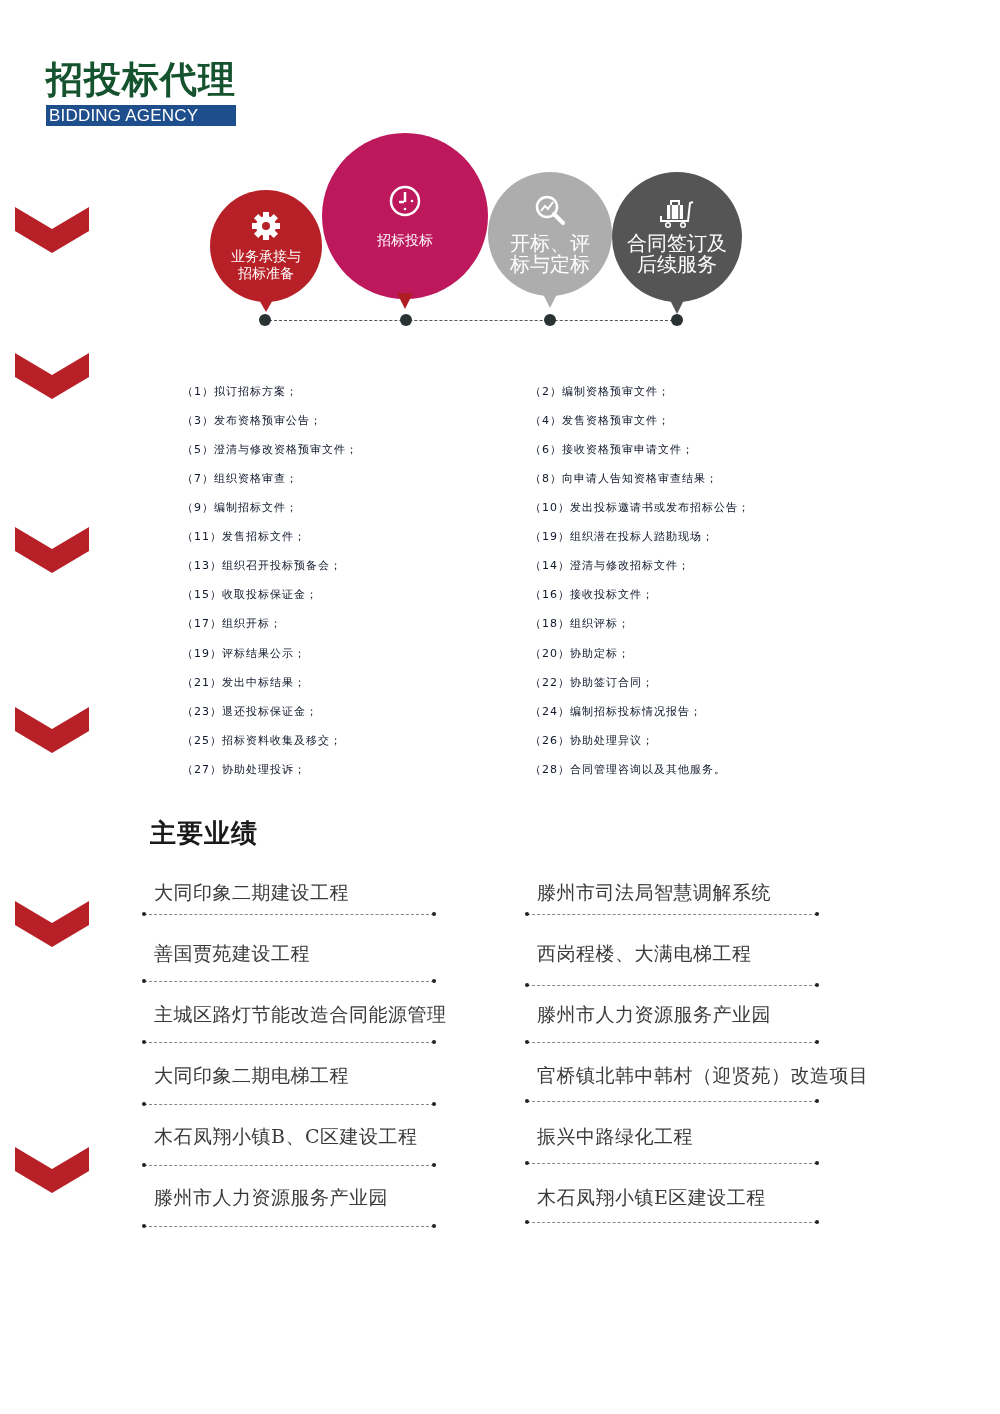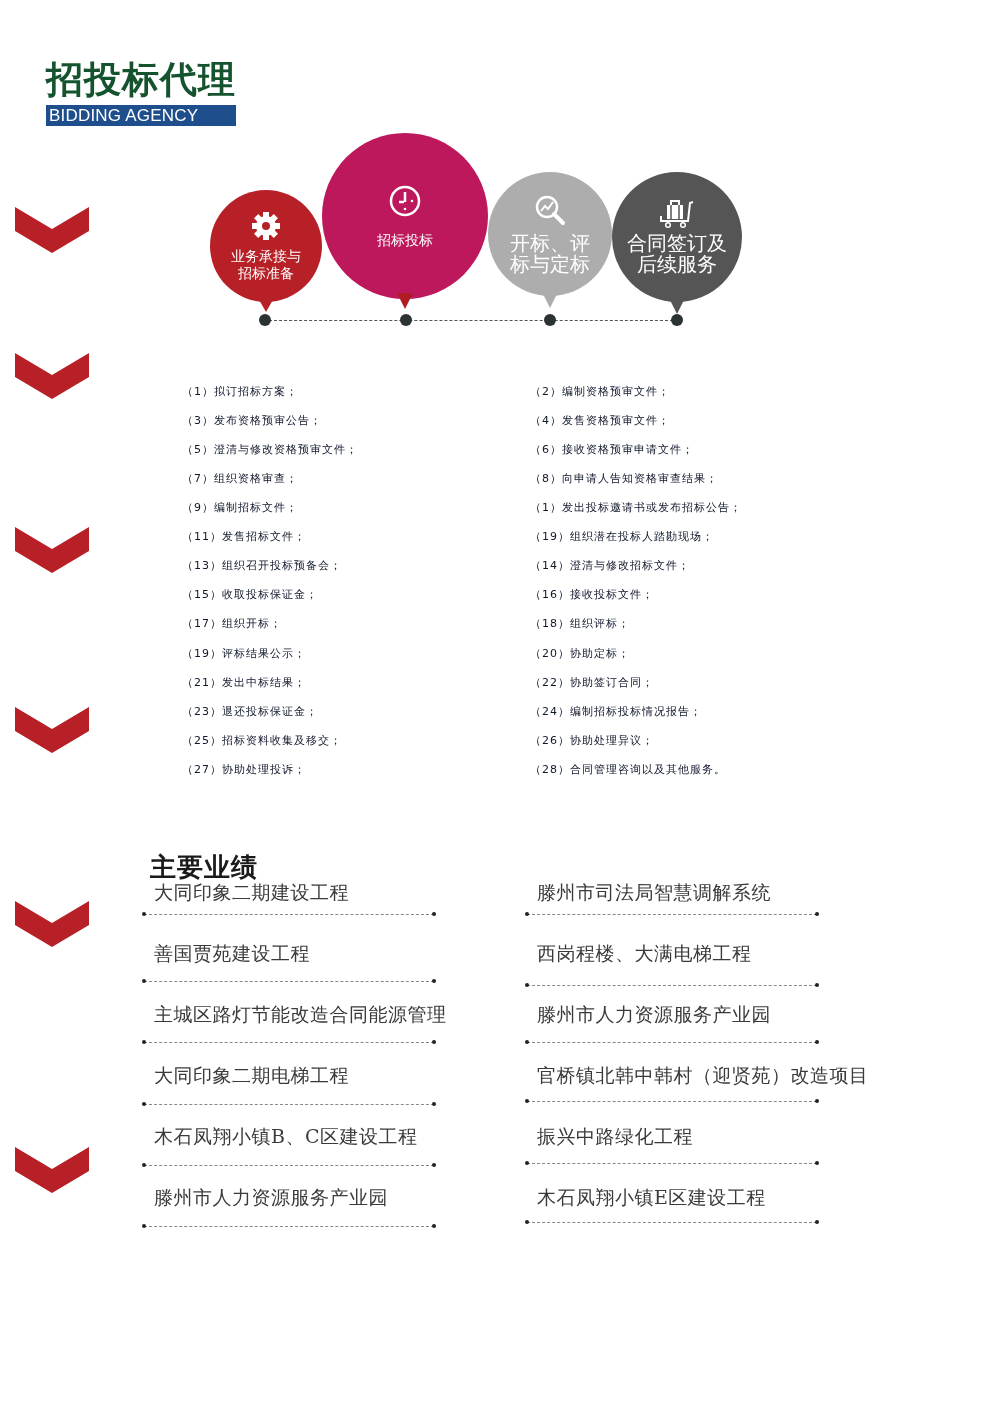--- a/index.html
+++ b/index.html
@@ -28,21 +28,21 @@
     .b3 .b-label, .b4 .b-label { font-size: 20px; line-height: 21px; }
     .b-icon { margin-bottom: 6px; }
 
     .timeline { position: absolute; left: 264px; top: 320px; width: 414px; height: 0; border-top: 1px dashed #555; }
     .tl-dot { position: absolute; top: 314px; width: 12px; height: 12px; border-radius: 50%; background: #2a3233; }
 
     
     .svc-item { position: absolute; font-size: 11px; line-height: 20px; color: #0f172a; letter-spacing: 1px; white-space: nowrap; }
 
     
-    .section-title { position: absolute; left: 150px; top: 816px; font-size: 26px; font-weight: bold; color: #1a1a1a; letter-spacing: 1px; margin-top: 34px; }
+    .section-title { position: absolute; left: 150px; top: 816px; font-size: 26px; font-weight: bold; color: #1a1a1a; letter-spacing: 1px; }
     .proj { position: absolute; width: 290px; }
     .proj .ptext { font-family: "DejaVu Serif", "Liberation Serif", serif; font-size: 19px; color: #3a3a3a; white-space: nowrap; padding-left: 10px; letter-spacing: 0.5px; }
     .proj .pline { position: absolute; left: 0; right: 0; border-top: 1px dashed #888; }
     .proj .pdot { position: absolute; width: 4px; height: 4px; border-radius: 50%; background: #222; }
   </style>
 </head>
 <body>
 
 <div class="title-cn">招投标代理</div>
 <div class="title-en">BIDDING AGENCY</div>
@@ -142,21 +142,21 @@
 <div class="svc-item" style="left:182px; top:644px">（19）评标结果公示；</div>
 <div class="svc-item" style="left:182px; top:673px">（21）发出中标结果；</div>
 <div class="svc-item" style="left:182px; top:702px">（23）退还投标保证金；</div>
 <div class="svc-item" style="left:182px; top:731px">（25）招标资料收集及移交；</div>
 <div class="svc-item" style="left:182px; top:760px">（27）协助处理投诉；</div>
 
 <div class="svc-item" style="left:530px; top:382px">（2）编制资格预审文件；</div>
 <div class="svc-item" style="left:530px; top:411px">（4）发售资格预审文件；</div>
 <div class="svc-item" style="left:530px; top:440px">（6）接收资格预审申请文件；</div>
 <div class="svc-item" style="left:530px; top:469px">（8）向申请人告知资格审查结果；</div>
-<div class="svc-item" style="left:530px; top:498px">（1）发出投标邀请书或发布招标公告；</div>
+<div class="svc-item" style="left:530px; top:498px">（10）发出投标邀请书或发布招标公告；</div>
 <div class="svc-item" style="left:530px; top:527px">（19）组织潜在投标人踏勘现场；</div>
 <div class="svc-item" style="left:530px; top:556px">（14）澄清与修改招标文件；</div>
 <div class="svc-item" style="left:530px; top:585px">（16）接收投标文件；</div>
 <div class="svc-item" style="left:530px; top:614px">（18）组织评标；</div>
 <div class="svc-item" style="left:530px; top:644px">（20）协助定标；</div>
 <div class="svc-item" style="left:530px; top:673px">（22）协助签订合同；</div>
 <div class="svc-item" style="left:530px; top:702px">（24）编制招标投标情况报告；</div>
 <div class="svc-item" style="left:530px; top:731px">（26）协助处理异议；</div>
 <div class="svc-item" style="left:530px; top:760px">（28）合同管理咨询以及其他服务。</div>
 

